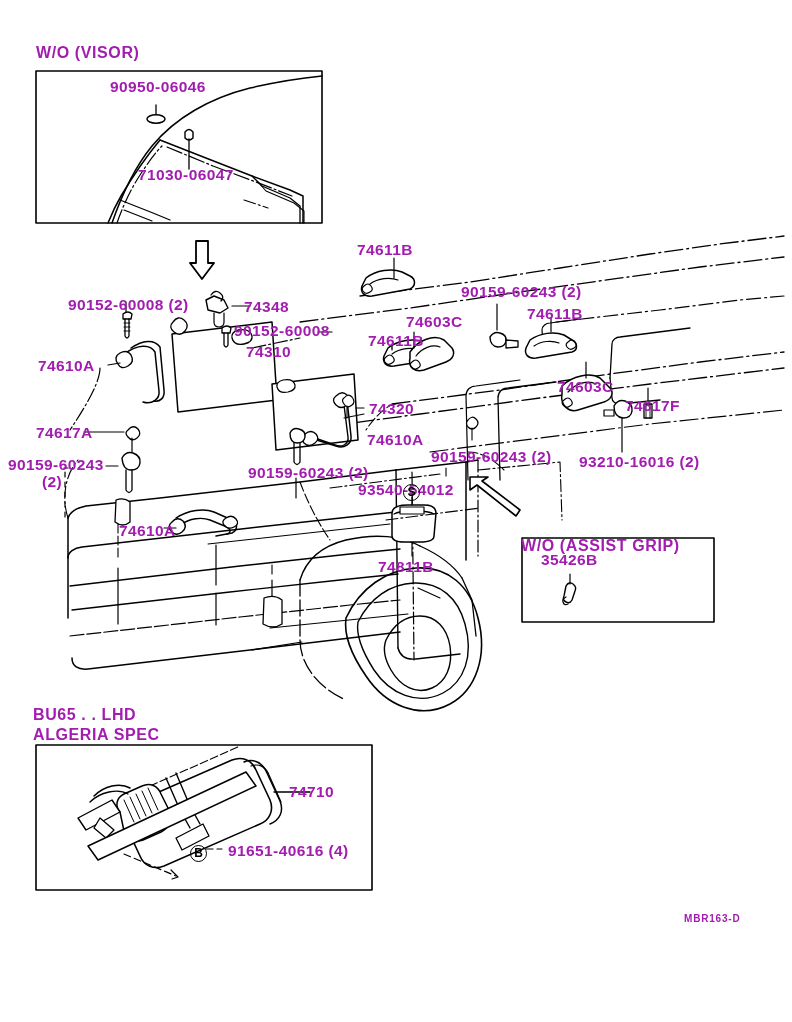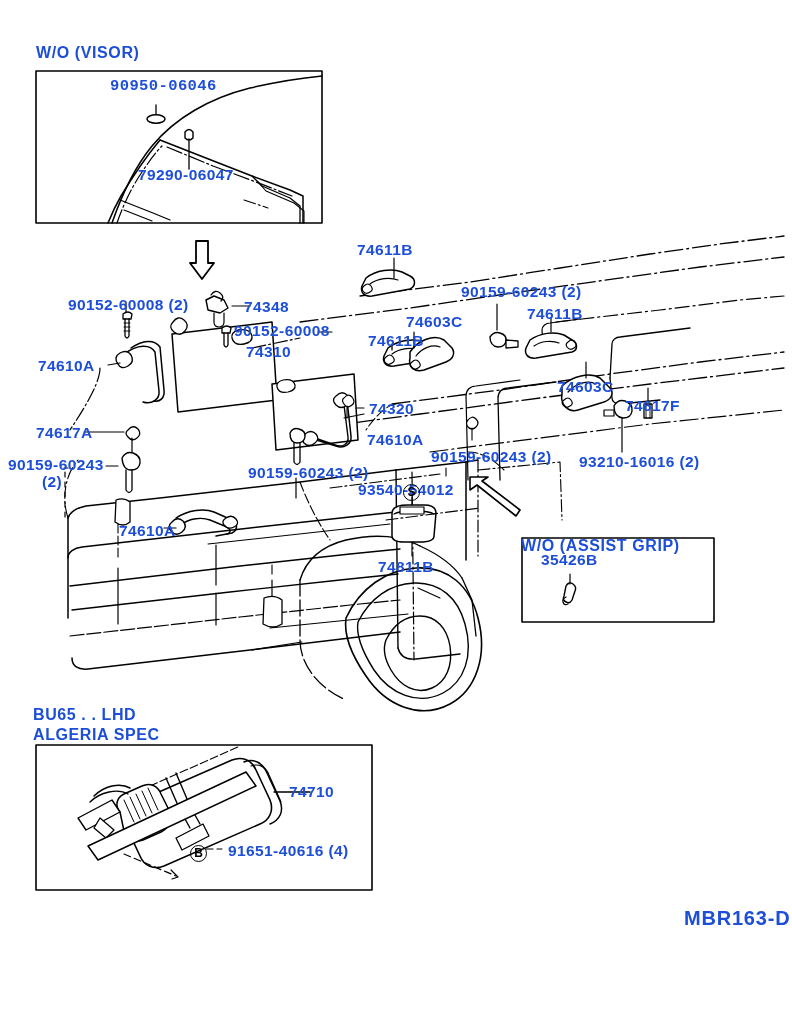--- a/index.html
+++ b/index.html
@@ -20,34 +20,34 @@
   }
   #svg-root {
     position: absolute;
     left: 0;
     top: 0;
     width: 792px;
     height: 1022px;
   }
   .lbl {
     position: absolute;
-    color: #1d4ed8;
+    color: #a21caf;
     font-family: "Liberation Sans", sans-serif;
     font-size: 15.5px;
     font-weight: bold;
     letter-spacing: 0.4px;
     white-space: pre;
     line-height: 17px;
   }
   .lbl.sec {
     font-size: 16px;
     letter-spacing: 0.6px;
   }
   .lbl.code {
-    font-size: 20px;
+    font-size: 10px;
     letter-spacing: 0.8px;
   }
   .circ {
     position: absolute;
     width: 17px;
     height: 17px;
     border: 1.7px solid #000;
     border-radius: 50%;
     box-sizing: border-box;
     font-size: 12px;
@@ -294,22 +294,22 @@
       <path d="M332 332 L 318 332" stroke-width="1.2"></path>
       <path d="M446 468 L 446 476" stroke-width="1.1"></path>
 
       <path d="M68 518 C 62 500 64 476 78 460" stroke-dasharray="12,3,2,3" stroke-width="1.1"></path>
       <path d="M330 488 L 440 474" stroke-dasharray="12,3,2,3" stroke-width="1.1"></path>
       <path d="M386 520 L 480 508" stroke-dasharray="12,3,2,3" stroke-width="1.1"></path>
     </g>
   </svg>
 
   <div class="lbl sec" style="left:36px; top:44px;">W/O (VISOR)</div>
-  <div class="lbl" style="left:110px; top:78px;font-family:Liberation Mono, monospace;">90950-06046</div>
-  <div class="lbl" style="left:138px; top:166px;">79290-06047</div>
+  <div class="lbl" style="left:110px; top:78px;">90950-06046</div>
+  <div class="lbl" style="left:138px; top:166px;">71030-06047</div>
 
   <div class="lbl" style="left:68px; top:296px;">90152-60008 (2)</div>
   <div class="lbl" style="left:244px; top:298px;">74348</div>
   <div class="lbl" style="left:234px; top:322px;">90152-60008</div>
   <div class="lbl" style="left:246px; top:343px;">74310</div>
 
   <div class="lbl" style="left:38px; top:357px;">74610A</div>
   <div class="lbl" style="left:36px; top:424px;">74617A</div>
   <div class="lbl" style="left:8px; top:456px;">90159-60243</div>
   <div class="lbl" style="left:42px; top:473px;">(2)</div>

